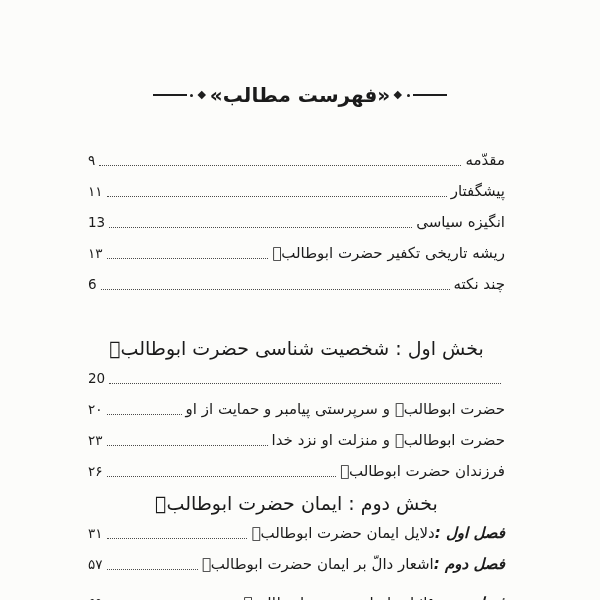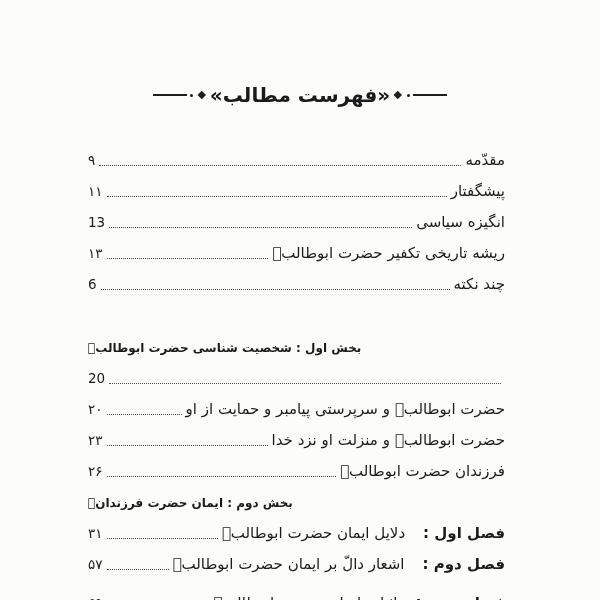--- a/index.html
+++ b/index.html
@@ -29,35 +29,35 @@
   .toc{
     direction:rtl;
     margin:44px 95px 0 88px; 
   }
   .row{
     height:31px;
     display:flex;align-items:flex-start;
     font-size:15px;line-height:20px;
   }
   .row .etext{white-space:nowrap;text-align:center;}
-  .row .prefix{font-weight:bold;white-space:nowrap;margin-left:18px;}
+  .row .prefix{font-weight:bold;white-space:nowrap;margin-left:0;font-style:italic;}
   .dots{
     flex:1 1 auto;
     height:15px;
     border-bottom:1.7px dotted #4a4a4a;
     margin:0 4px;
     min-width:8px;
   }
   .pnum{
     font-size:13.5px;line-height:21px;white-space:nowrap;
   }
   .heading{
     display:block;
-    font-weight:bold;font-size:12px;line-height:22px;
-    text-align:left;
+    font-weight:normal;font-size:19px;line-height:22px;
+    text-align:center;
     height:31px;
   }
   .mt-gap{margin-top:32px;}
   .partial{margin-top:8px;}
 </style>
 </head>
 <body>
 
 <div class="page">
 
@@ -121,21 +121,21 @@
       <span class="dots"></span>
       <span class="pnum">۲۳</span>
     </div>
 
     <div class="row">
       <span class="etext">فرزندان حضرت ابوطالبؑ</span>
       <span class="dots"></span>
       <span class="pnum">۲۶</span>
     </div>
 
-    <div class="heading">بخش دوم : ایمان حضرت فرزندانؑ</div>
+    <div class="heading">بخش دوم : ایمان حضرت ابوطالبؑ</div>
 
     <div class="row">
       <span class="prefix">فصل اول :</span>
       <span class="etext">دلایل ایمان حضرت ابوطالبؑ</span>
       <span class="dots"></span>
       <span class="pnum">۳۱</span>
     </div>
 
     <div class="row">
       <span class="prefix">فصل دوم :</span>

